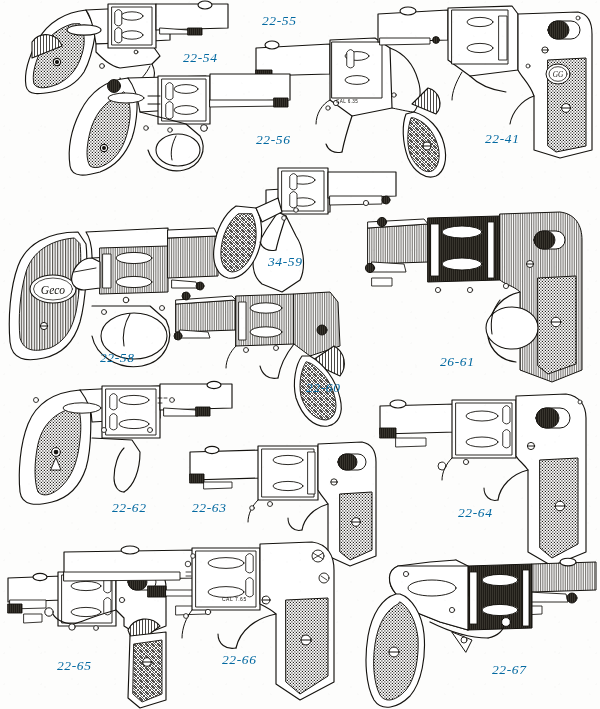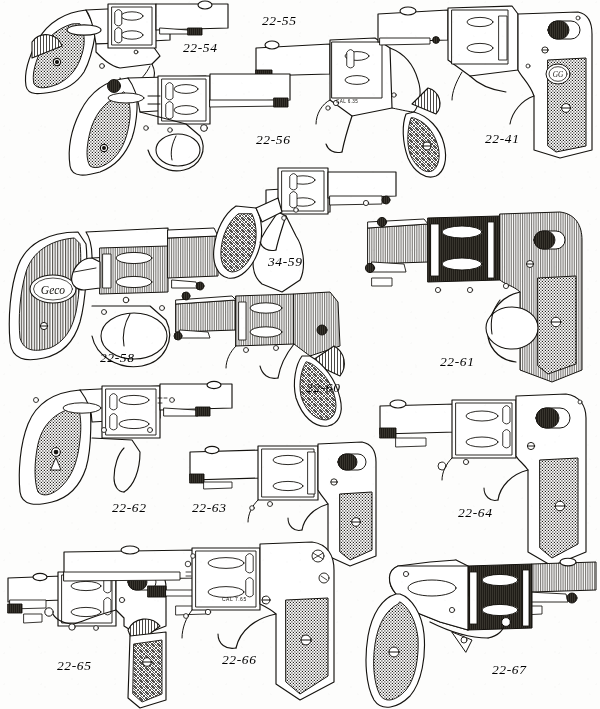--- a/index.html
+++ b/index.html
@@ -11,21 +11,21 @@
   }
   #plate{position:absolute;inset:0;width:600px;height:709px;}
   
   .fig-label{
     position:absolute;
     font-family:"Liberation Serif", serif;
     font-style:italic;
     font-weight:400;
     font-size:13.5px;
     letter-spacing:0.6px;
-    color:#000000;
+    color:#0369a1;
     white-space:nowrap;
     user-select:none;
   }
   .svg-layer{position:absolute;left:0;top:0;width:600px;height:709px;}
   
   .grain{
     position:absolute;inset:0;pointer-events:none;
     background:
       radial-gradient(circle at 12% 8%, rgba(0,0,0,0.018) 0 1px, transparent 1px),
       radial-gradient(circle at 67% 41%, rgba(0,0,0,0.015) 0 1px, transparent 1px),
@@ -592,28 +592,28 @@
         <path d="M430,622 C446,630 466,638 488,638" stroke-width="1.2"></path>
         <path d="M488,638 C498,636 504,630 504,624" stroke-width="1.1"></path>
         <circle cx="506" cy="622" r="4.4" fill="#fff" stroke-width="1"></circle>
         <path d="M452,632 L472,640 L466,652 Z" fill="#fff" stroke-width="1"></path>
         <circle cx="464" cy="640" r="3" fill="#fff" stroke-width="0.9"></circle>
       </g>
 
     </g>
   </svg>
 
-  <div class="fig-label" style="left:183px;top:40px;">22-54</div>
+  <div class="fig-label" style="left:183px;top:50px;">22-54</div>
   <div class="fig-label" style="left:262px;top:13px;">22-55</div>
   <div class="fig-label" style="left:256px;top:132px;">22-56</div>
   <div class="fig-label" style="left:485px;top:131px;">22-41</div>
   <div class="fig-label" style="left:100px;top:350px;">22-58</div>
   <div class="fig-label" style="left:268px;top:254px;">34-59</div>
   <div class="fig-label" style="left:258px;top:380px;margin-left:48px;">22-60</div>
-  <div class="fig-label" style="left:440px;top:354px;">22-61</div>
+  <div class="fig-label" style="left:440px;top:354px;">26-61</div>
   <div class="fig-label" style="left:102px;top:500px;margin-left:10px;">22-62</div>
   <div class="fig-label" style="left:192px;top:500px;">22-63</div>
   <div class="fig-label" style="left:458px;top:505px;">22-64</div>
   <div class="fig-label" style="left:35px;top:658px;margin-left:22px;">22-65</div>
   <div class="fig-label" style="left:222px;top:652px;text-align:center;">22-66</div>
   <div class="fig-label" style="left:492px;top:662px;">22-67</div>
 
   <div class="grain"></div>
 </div>
 

